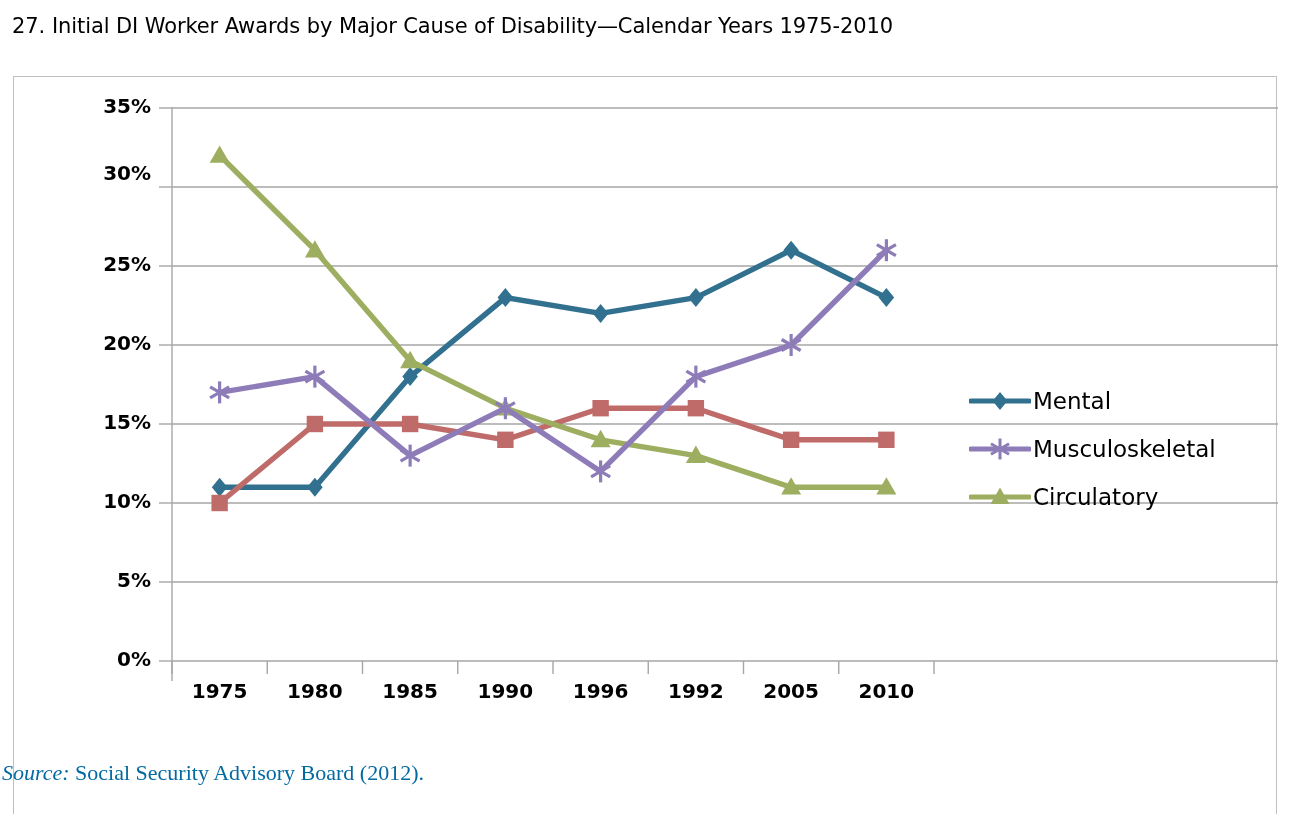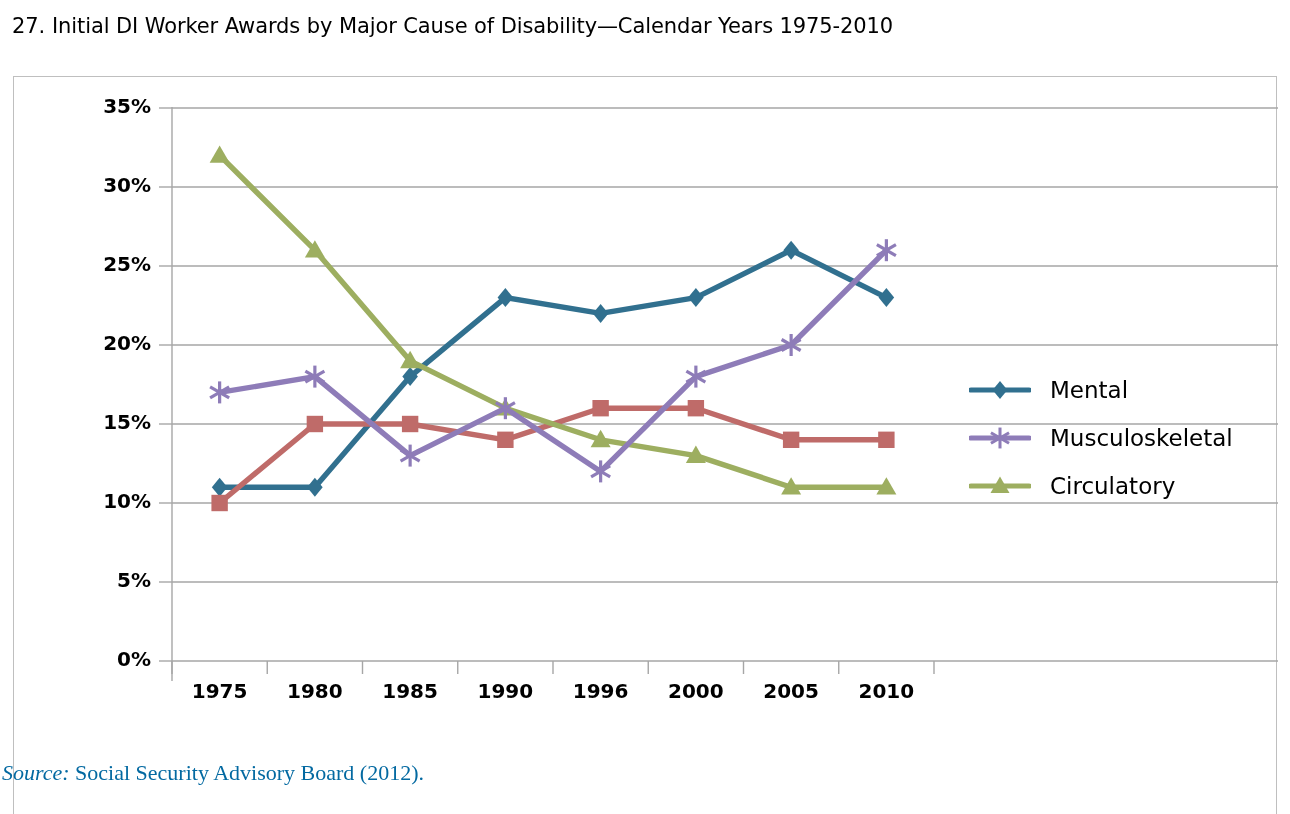--- a/index.html
+++ b/index.html
@@ -81,23 +81,22 @@
 
   
   .legend {
     position: absolute;
     left: 955px;
     top: 300px;
     width: 300px;
   }
   .legend-row {
     display: flex;
-    align-items: flex-start;
+    align-items: center;
     height: 48px;
-    gap: 17px;
   }
   .legend-key {
     width: 62px;
     height: 26px;
     flex: 0 0 62px;
     position: relative;
   }
   .legend-label {
     font-family: "DejaVu Sans", sans-serif;
     font-size: 23px;
@@ -235,36 +234,36 @@
             <line x1="872.375" y1="162.2" x2="872.375" y2="184.2" stroke="#8e7cb8" stroke-width="3.2" stroke-linecap="butt"></line>
             <line x1="881.9012794416288" y1="167.7" x2="862.8487205583712" y2="178.7" stroke="#8e7cb8" stroke-width="3.2" stroke-linecap="butt"></line>
             <line x1="881.9012794416288" y1="178.7" x2="862.8487205583712" y2="167.7" stroke="#8e7cb8" stroke-width="3.2" stroke-linecap="butt"></line>
           </g>
         </g>
       </svg>
   </div>
 
   <div id="ylabels">
       <div class="ylab" style="left: 67px; top: 17px;">35%</div>
-      <div class="ylab" style="left: 67px; top: 96px;">30%</div>
+      <div class="ylab" style="left: 67px; top: 84px;">30%</div>
       <div class="ylab" style="left: 67px; top: 175px;">25%</div>
       <div class="ylab" style="left: 67px; top: 254px;">20%</div>
       <div class="ylab" style="left: 67px; top: 333px;">15%</div>
       <div class="ylab" style="left: 67px; top: 412px;">10%</div>
       <div class="ylab" style="left: 67px; top: 491px;">5%</div>
       <div class="ylab" style="left: 67px; top: 570px;">0%</div>
     </div>
 
   <div id="xlabels">
       <div class="xlab" style="left: 157.625px; top: 602px;">1975</div>
       <div class="xlab" style="left: 252.875px; top: 602px;">1980</div>
       <div class="xlab" style="left: 348.125px; top: 602px;">1985</div>
       <div class="xlab" style="left: 443.375px; top: 602px;">1990</div>
       <div class="xlab" style="left: 538.625px; top: 602px;">1996</div>
-      <div class="xlab" style="left: 633.875px; top: 602px;">2000</div>
+      <div class="xlab" style="left: 633.875px; top: 602px;">1992</div>
       <div class="xlab" style="left: 729.125px; top: 602px;">2005</div>
       <div class="xlab" style="left: 824.375px; top: 602px;">2010</div>
     </div>
 
   <div class="legend" id="legend">
       <div class="legend-row">
         <div class="legend-key"><svg width="62" height="26">
             <line x1="2" y1="13" x2="60" y2="13" stroke="#31708f" stroke-width="5.2" stroke-linecap="round"></line>
             <polygon points="31,3.9749999999999996 38.4005,13 31,22.025 23.5995,13" fill="#31708f"></polygon>
           </svg></div>

